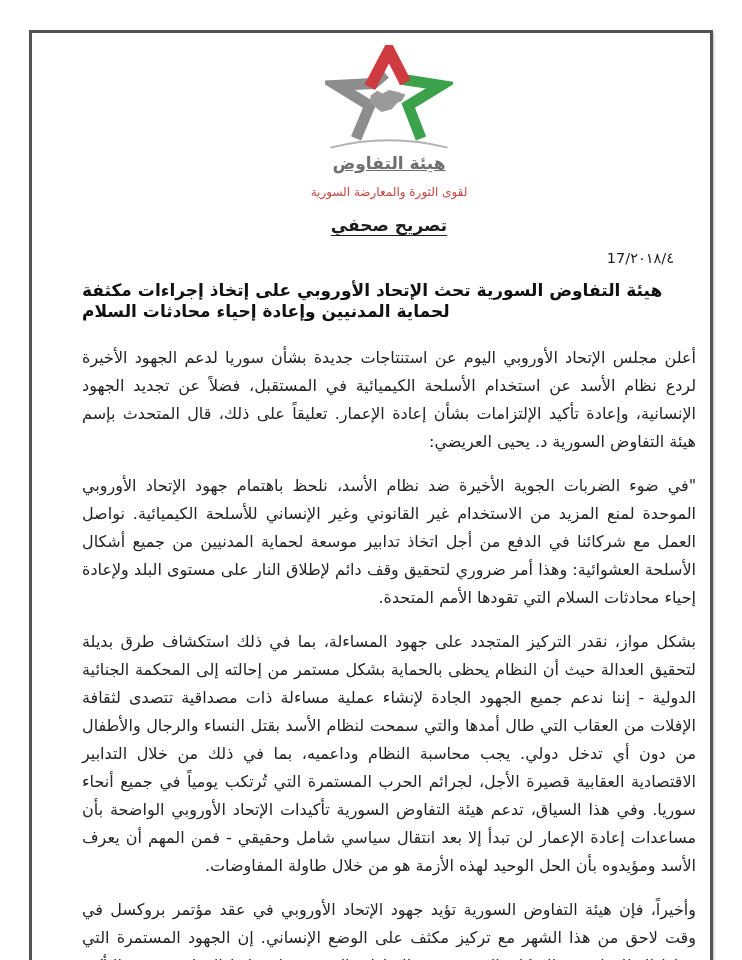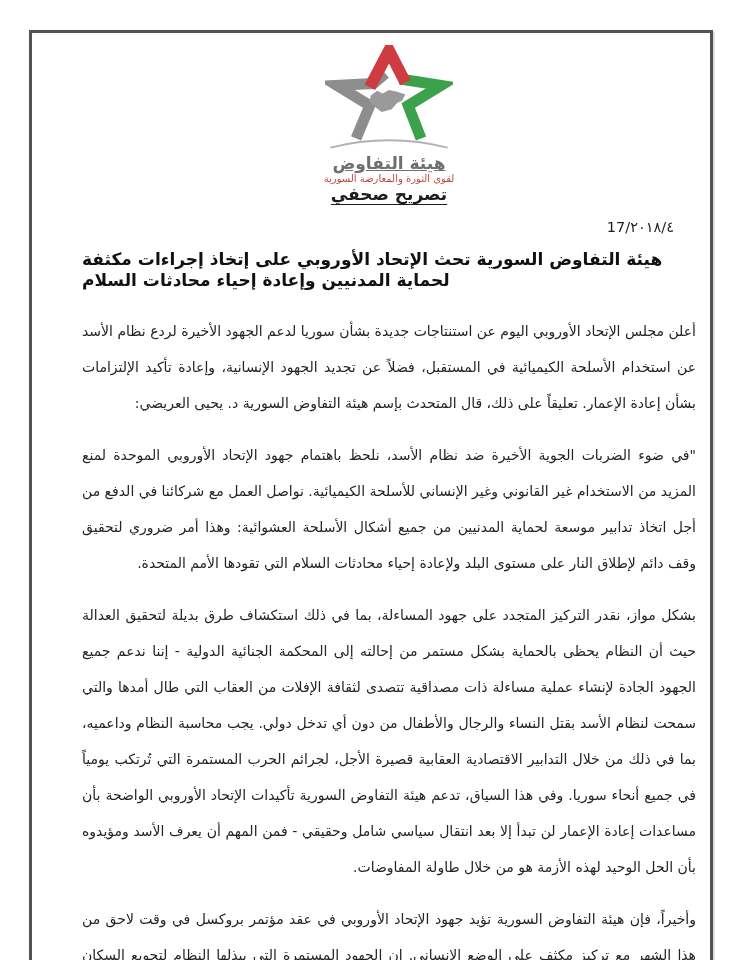--- a/index.html
+++ b/index.html
@@ -36,28 +36,28 @@
   .logo-wrap svg { display: inline-block; }
   .org-name {
     margin-top: -6px;
     font-size: 17px;
     font-weight: bold;
     color: #6f6f6f;
     letter-spacing: 0.5px;
     text-decoration: underline;
   }
   .org-tagline {
-    margin-top: 0;
-    font-size: 10px;
+    margin-top: 12px;
+    font-size: 12px;
     color: #c2473f;
     text-align: center;
   }
   
   .doc-type {
-    margin-top: 0;
+    margin-top: 16px;
     text-align: center;
     font-size: 17px;
     font-weight: bold;
     text-decoration: underline;
     text-underline-offset: 4px;
     color: #1d1d1d;
   }
   .date-line {
     margin-top: 15px;
     text-align: right;
@@ -71,22 +71,22 @@
     text-align: left;
     font-size: 17px;
     font-weight: bold;
     line-height: 21px;
     color: #111111;
   }
   
   .press-body { margin-top: 22px; }
   .press-body p {
     margin: 0 0 16px 0;
-    font-size: 14px;
-    line-height: 36px;
+    font-size: 16px;
+    line-height: 28px;
     text-align: justify;
     color: #242424;
   }
   .press-body p:last-child { margin-bottom: 0; }
 </style>
 </head>
 <body>
 
 <div class="canvas">
   <div class="page-frame">

